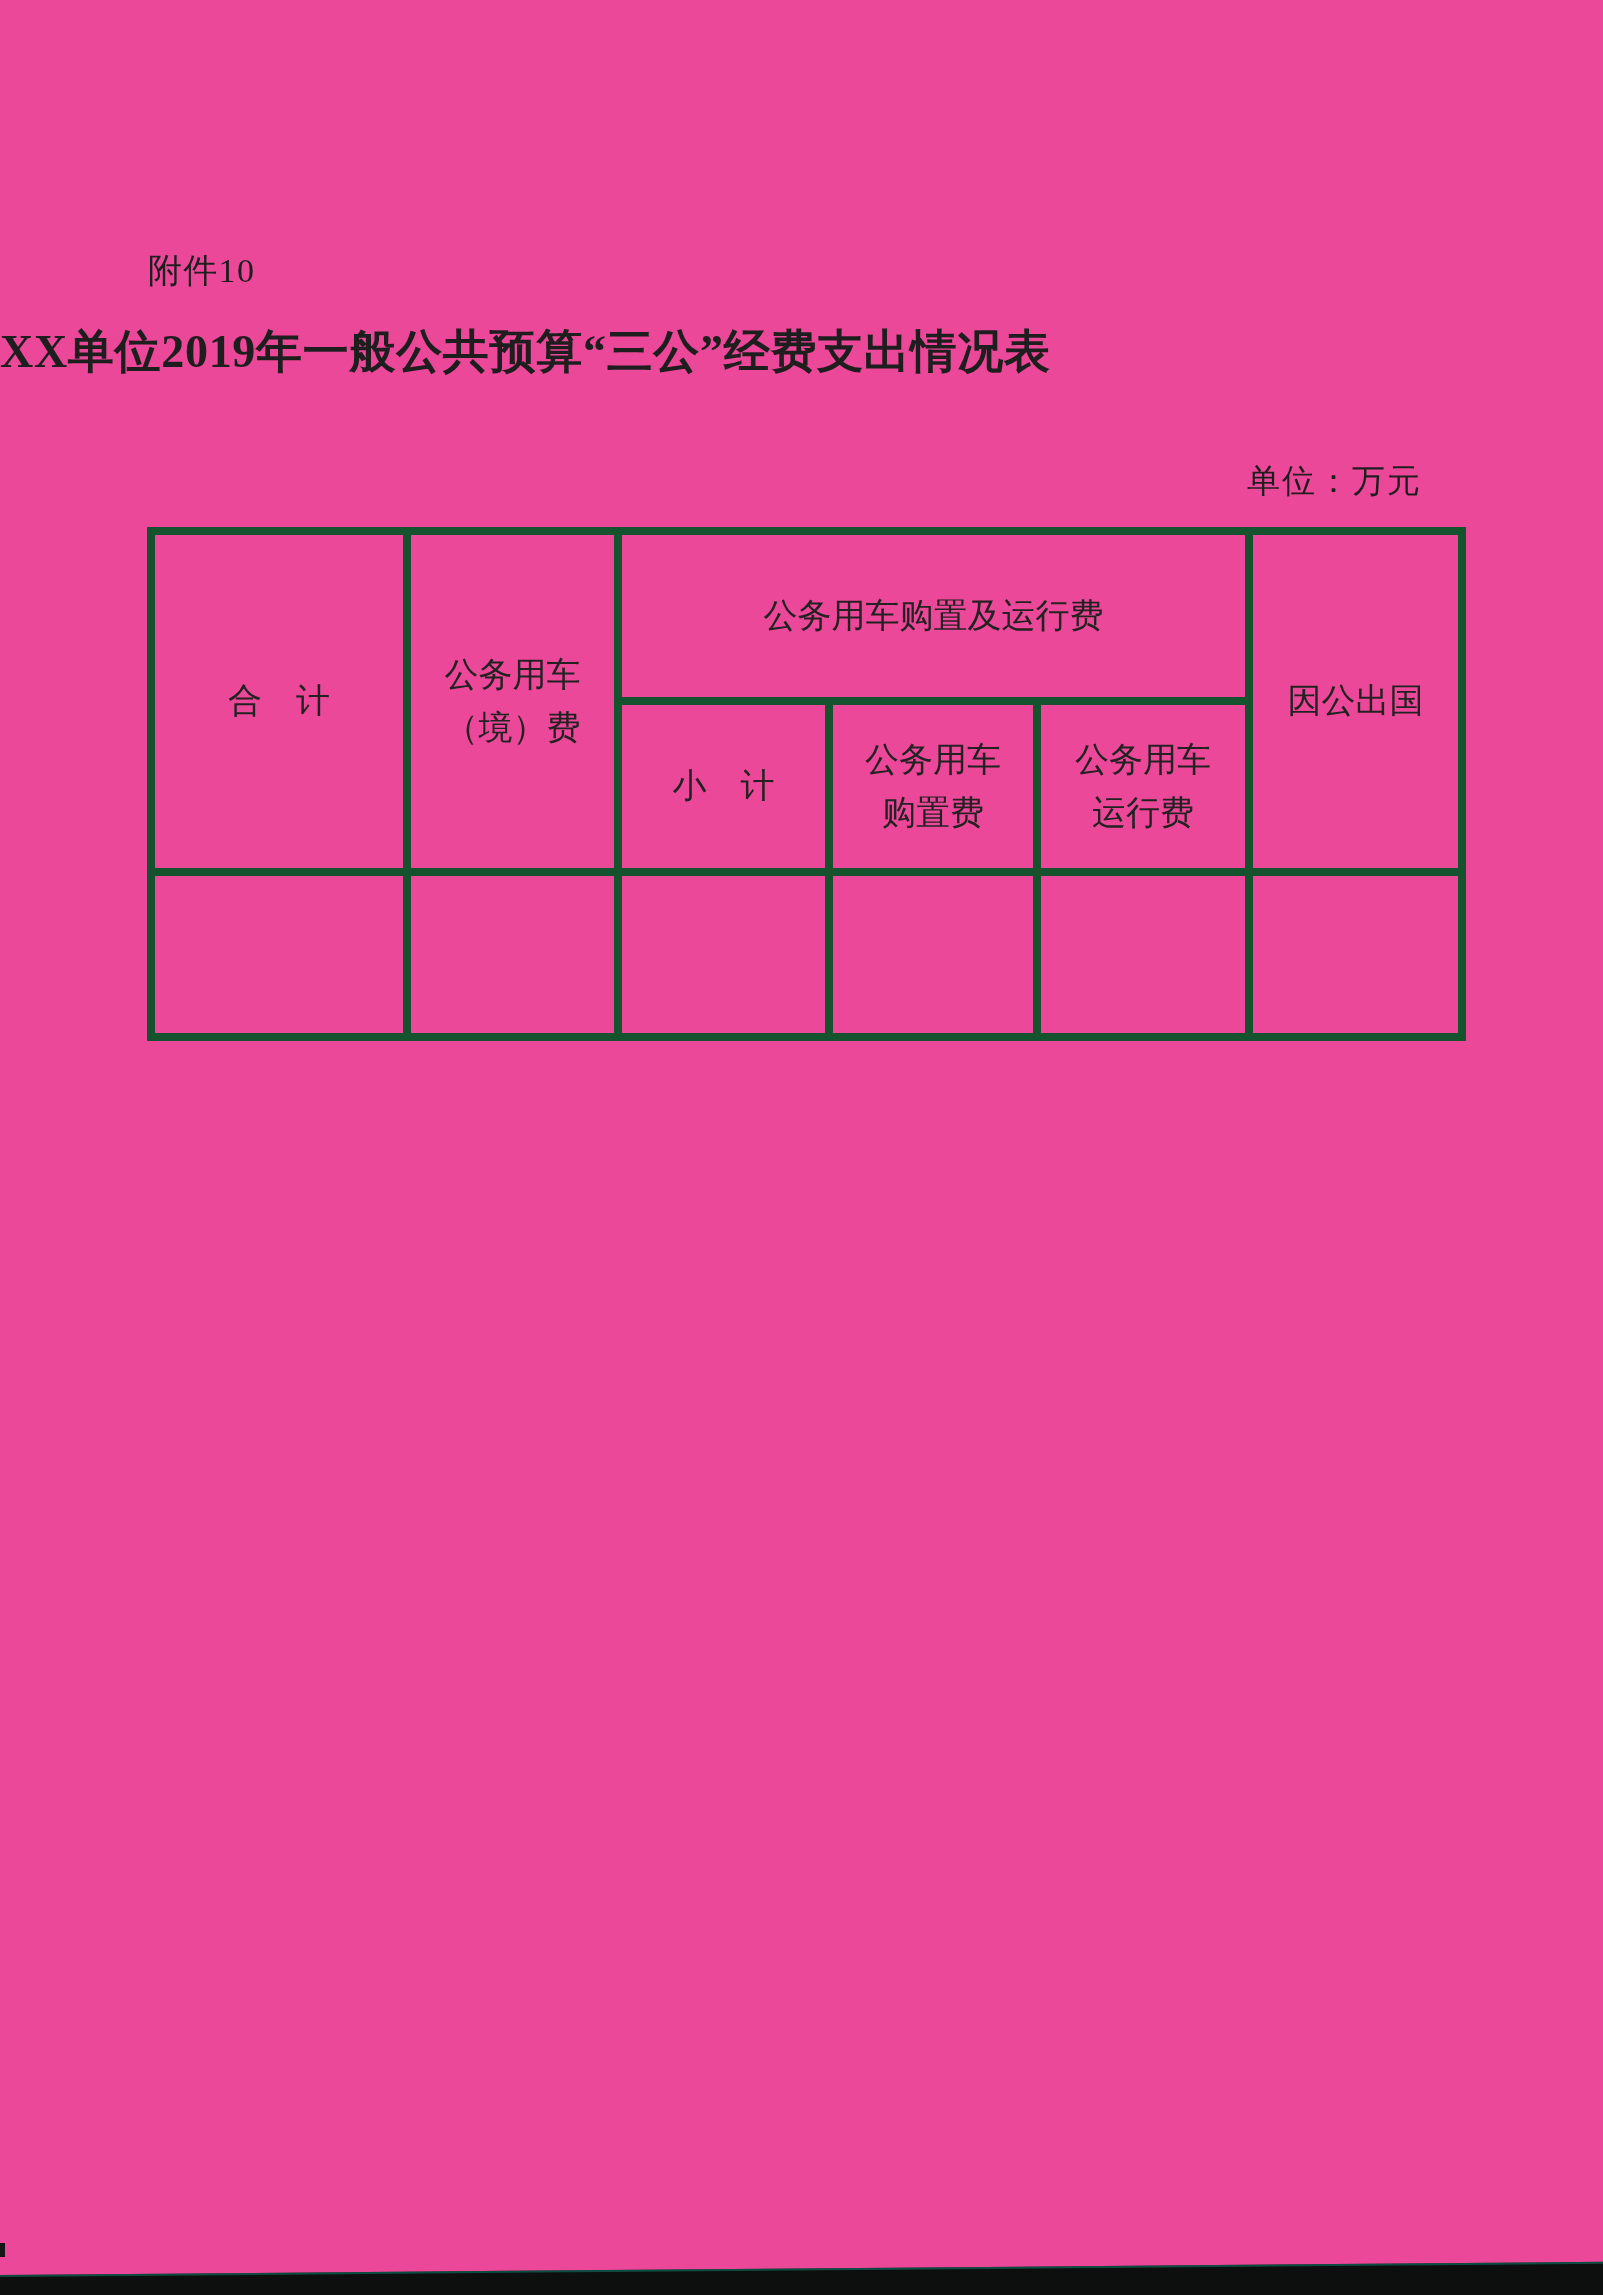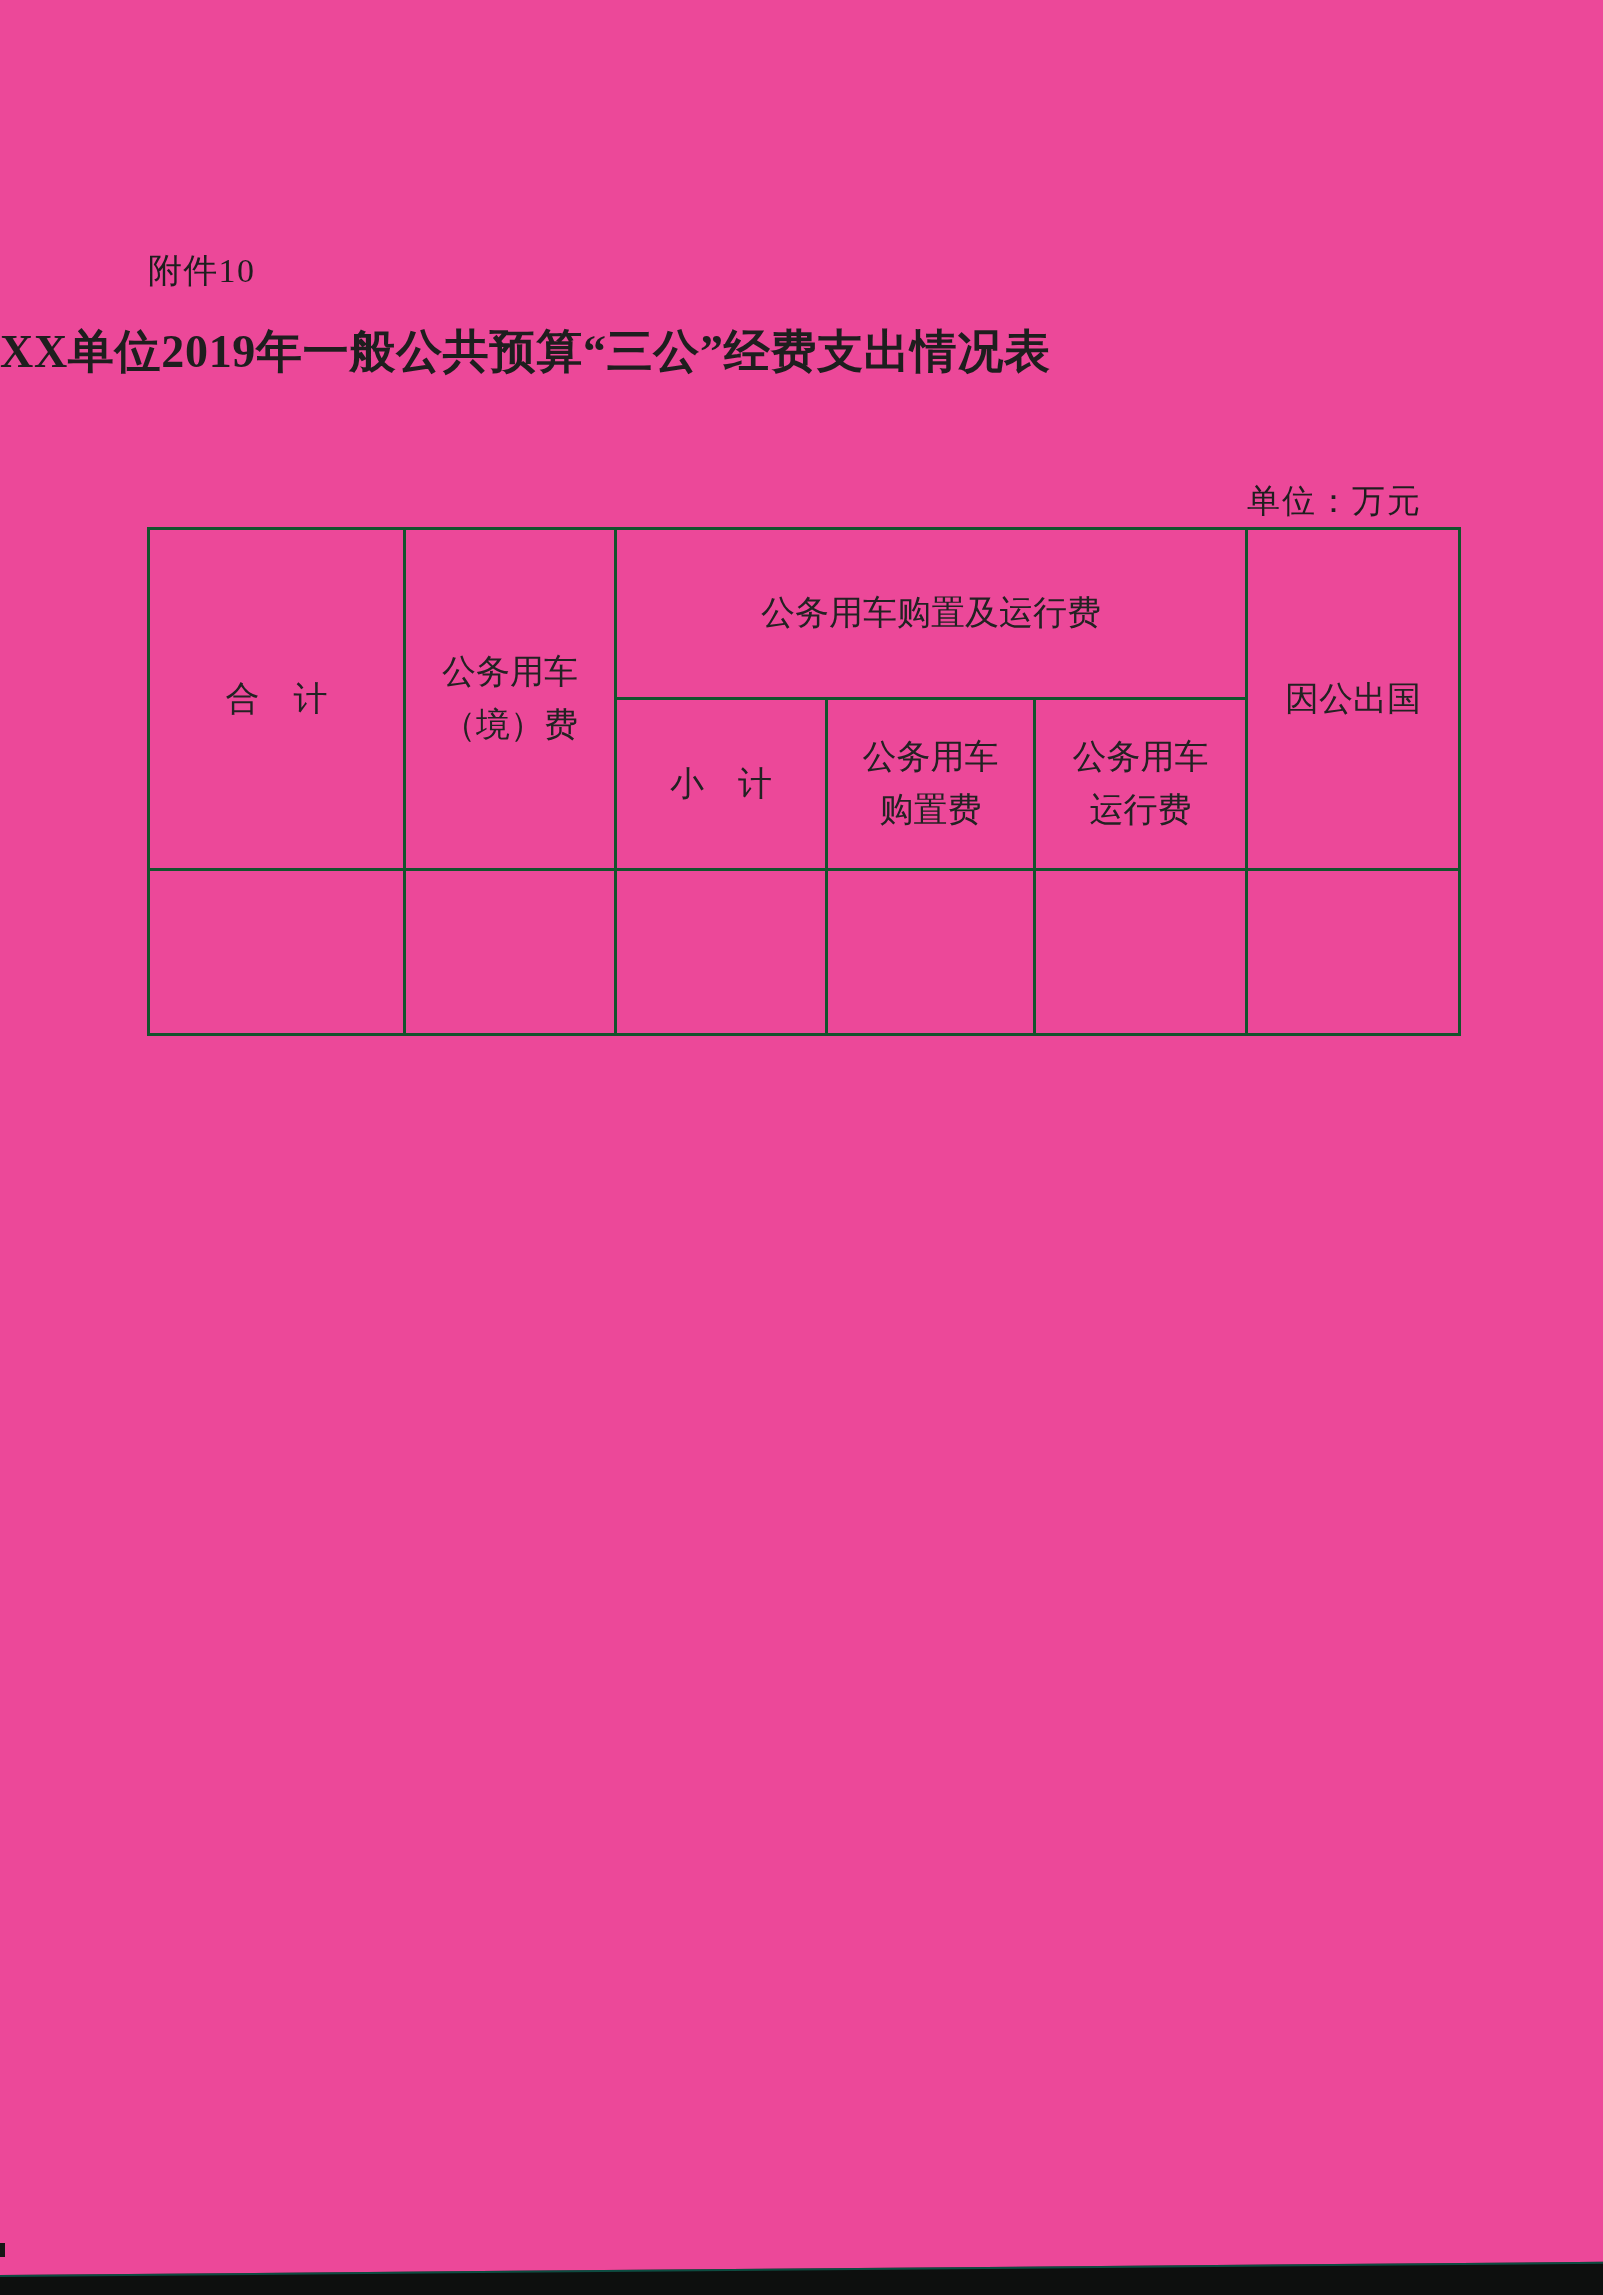--- a/index.html
+++ b/index.html
@@ -31,36 +31,36 @@
     top: 324px;
     width: 100%;
     text-align: left;
     font-size: 46px;
     font-weight: 700;
     letter-spacing: 0.7px;
     line-height: 1.2;
   }
   .unit-label {
     position: absolute;
-    top: 479px;
+    top: 459px;
     right: 181px;
     font-size: 33px;
     letter-spacing: 2px;
   }
   table.main-table {
     position: absolute;
     left: 147px;
     top: 527px;
     width: 1311px;
     border-collapse: collapse;
     table-layout: fixed;
     background: transparent;
   }
   table.main-table td {
-    border: 3px solid #14532d;
+    border: 8px solid #14532d;
     text-align: center;
     vertical-align: middle;
     font-size: 34px;
     font-weight: 400;
     padding: 0;
     line-height: 1.55;
     color: #222;
   }
   table.main-table {
     border: 2.6px solid #232323;

